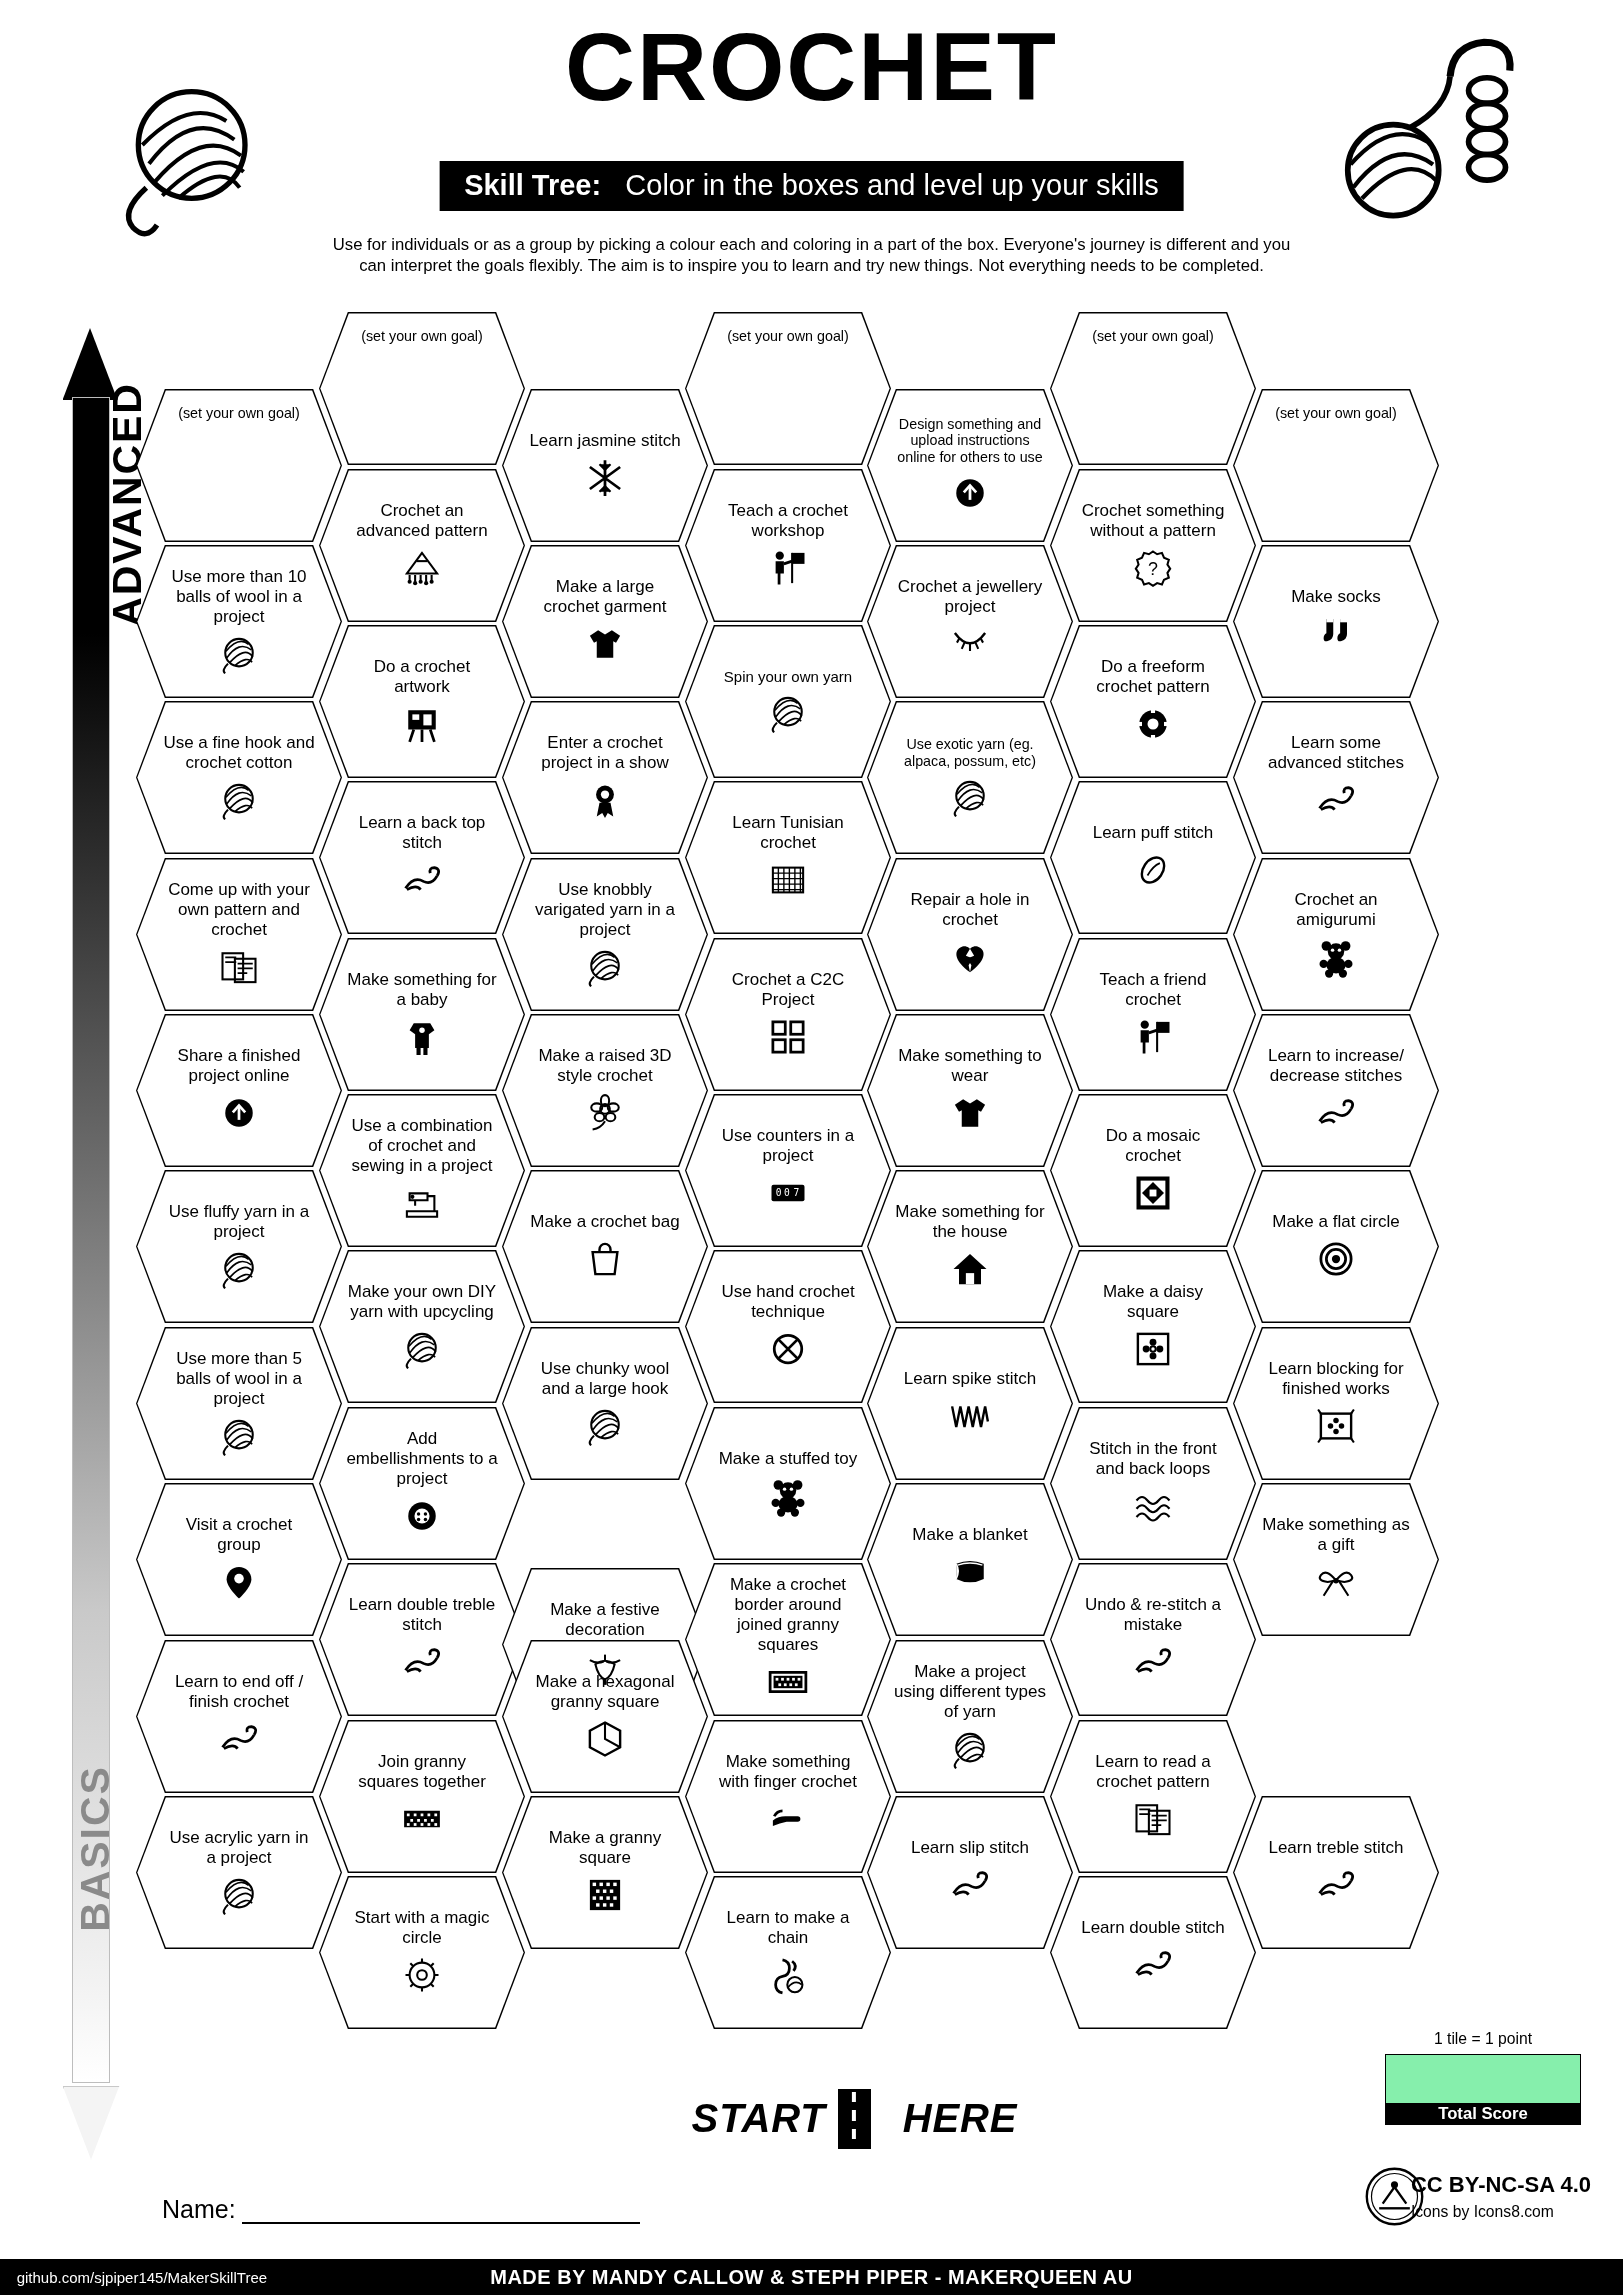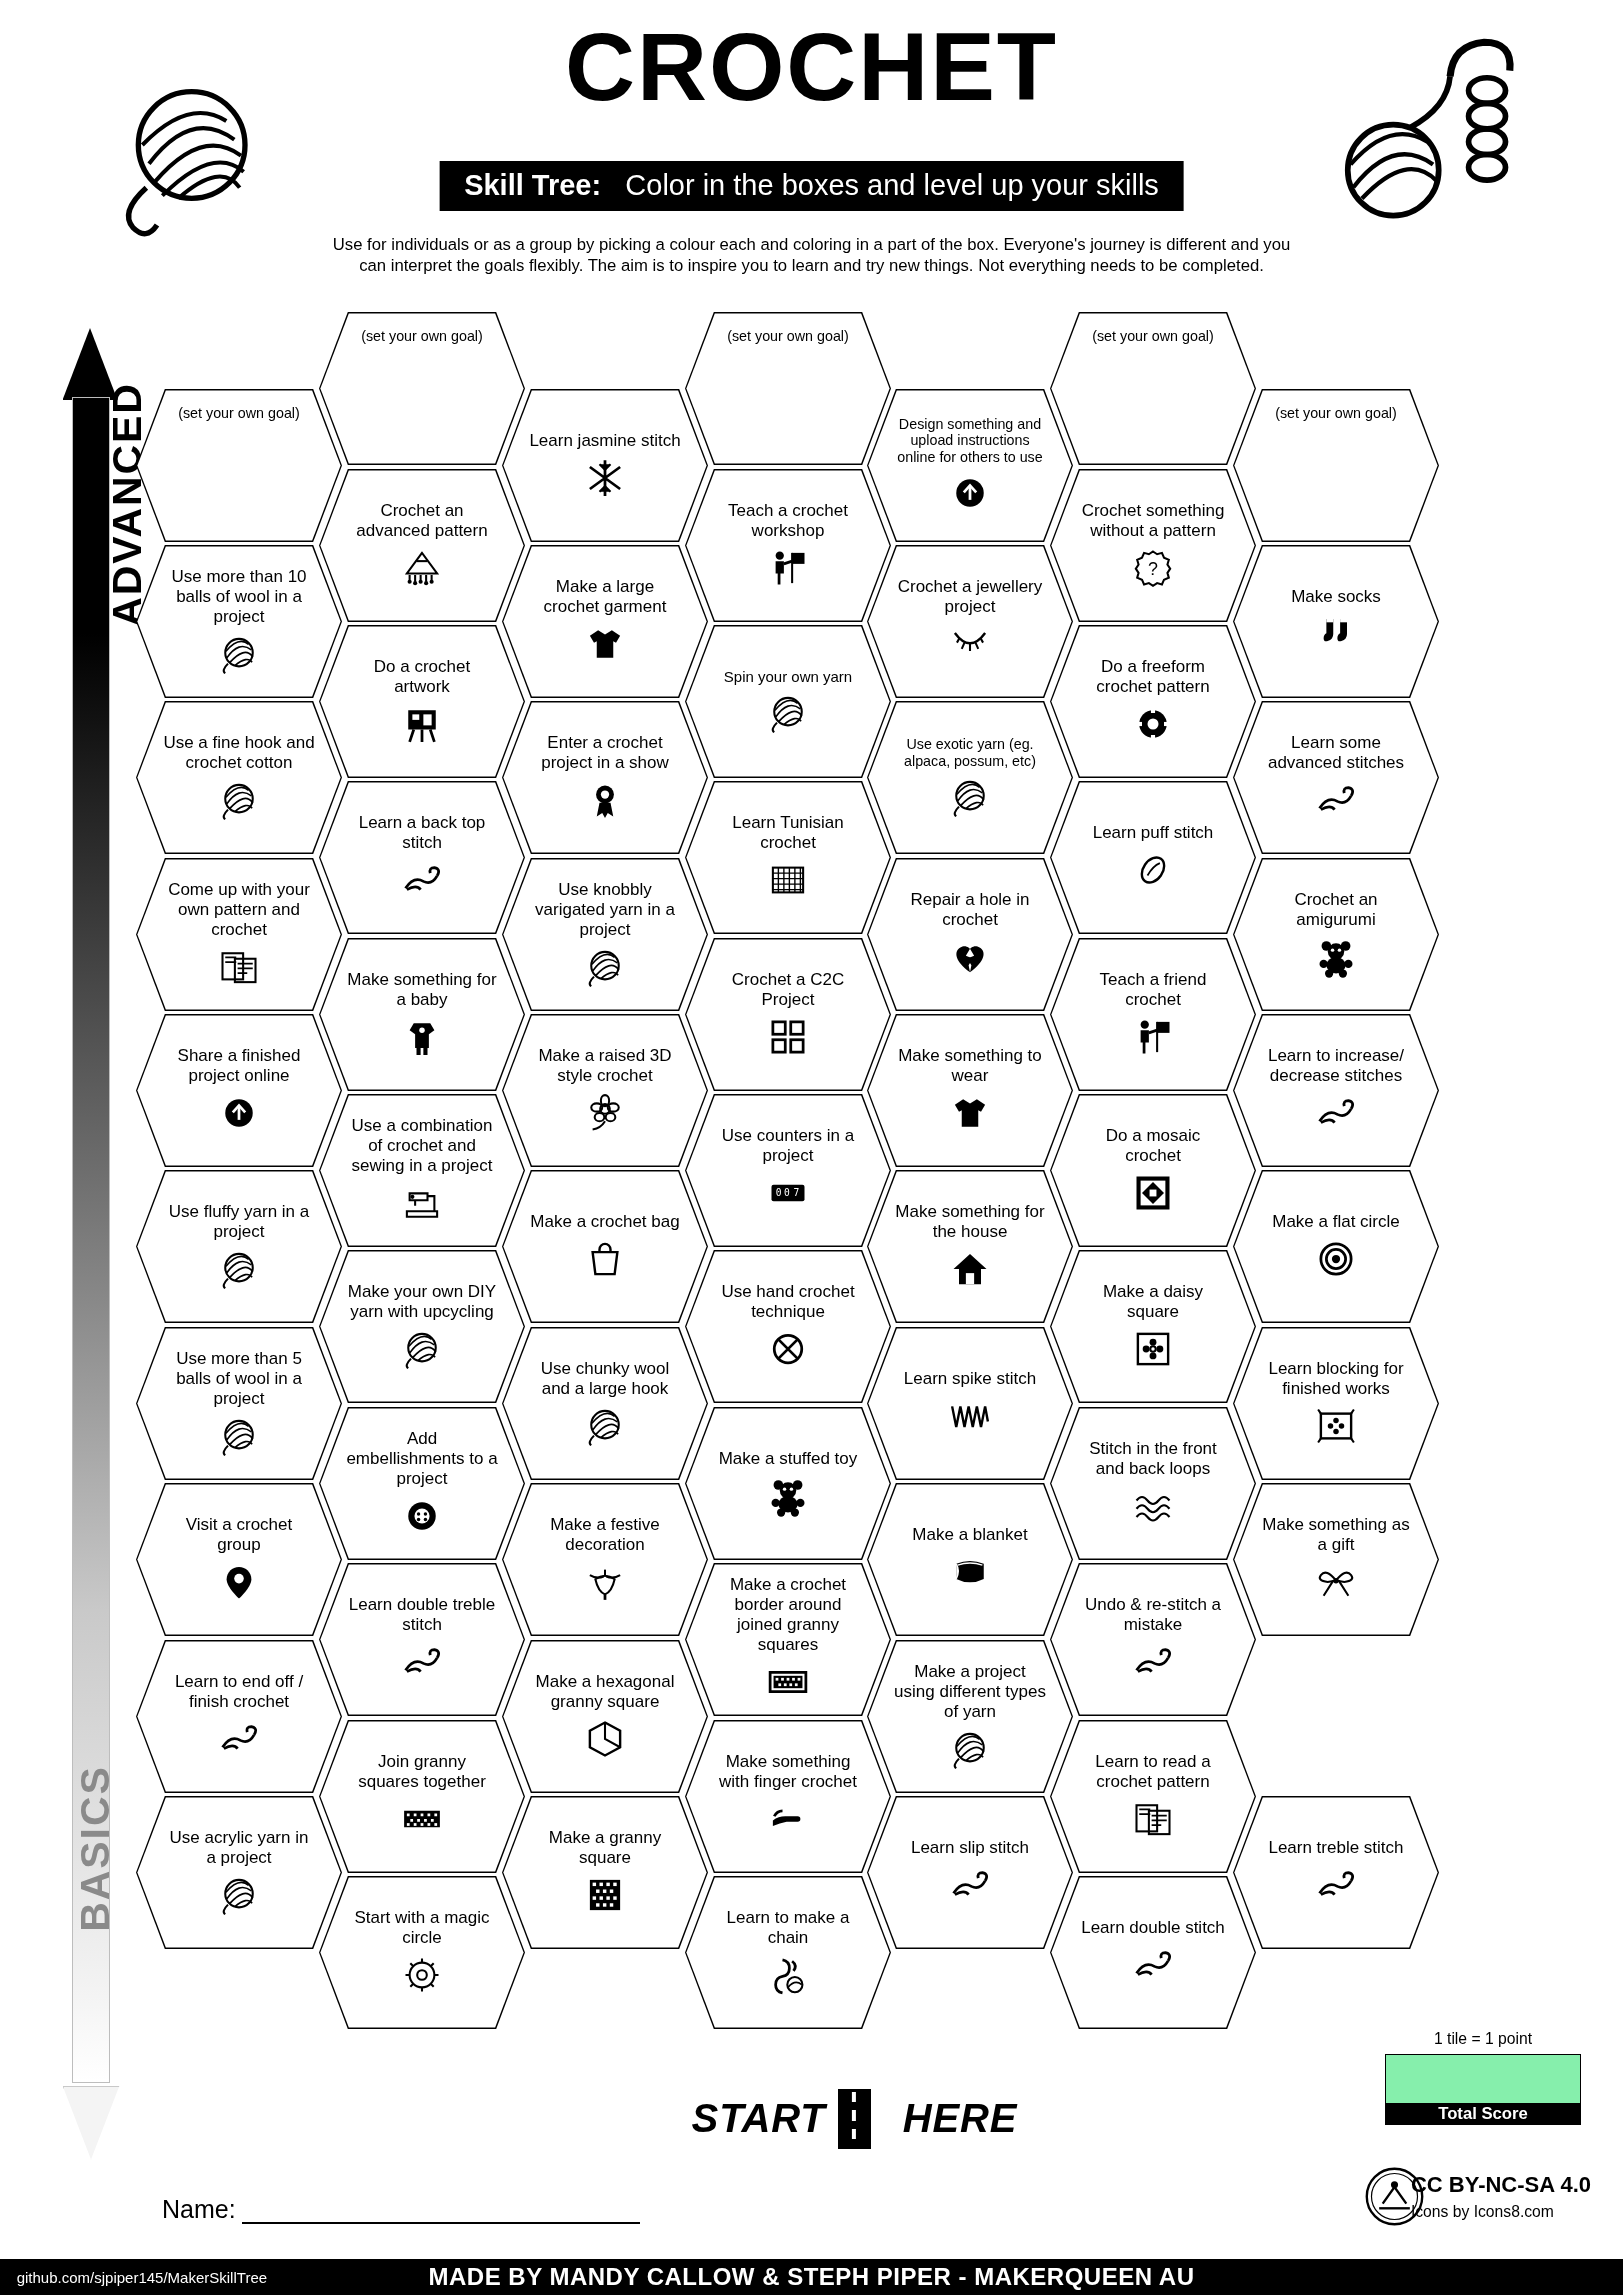--- a/index.html
+++ b/index.html
@@ -112,21 +112,21 @@
     position:absolute;left:162px;top:2195px;display:flex;align-items:flex-end;gap:6.5px;
   }
   #name-row .nm{font-size:25px;}
   #name-row .line{width:398px;border-bottom:2.3px solid #000;height:3.7px;}
 
   
   #footer{
     position:absolute;left:0;right:0;bottom:0;height:36px;background:#000;color:#fff;
     display:flex;align-items:center;justify-content:center;
   }
-  #footer .made{font-size:24px;font-weight:bold;letter-spacing:0.5px;}
+  #footer .made{font-size:20px;font-weight:bold;letter-spacing:0.5px;}
   #gh{position:absolute;left:16.7px;top:50%;transform:translateY(-50%);font-size:15px;color:#fff;}
 
   #cc{
     position:absolute;right:32px;bottom:74px;text-align:left;
   }
   #cc .ccline{font-size:22px;font-weight:bold;}
   #cc .icons8{font-size:15.7px;margin-top:4.6px;}
   #cc-badge{position:absolute;right:199px;bottom:69px;width:59px;height:59px;}
 </style>
 </head>
@@ -604,21 +604,21 @@
             <circle cx="32" cy="30" r="20" fill="none" stroke="#000" stroke-width="3"></circle>
             <path d="M14 38 Q32 12 50 26" fill="none" stroke="#000" stroke-width="2.5"></path>
             <path d="M13 28 Q32 6 46 18" fill="none" stroke="#000" stroke-width="2.5"></path>
             <path d="M18 45 Q40 20 52 36" fill="none" stroke="#000" stroke-width="2.5"></path>
             <path d="M26 49 Q44 34 51 44" fill="none" stroke="#000" stroke-width="2.5"></path>
             <path d="M16 46 Q6 56 12 60" fill="none" stroke="#000" stroke-width="3"></path>
           </svg>
         </div>
       </div>
     </div>
-    <div class="hex" style="left: 502px; top: 1483px;">
+    <div class="hex" style="left: 502px; top: 1568px;">
       <div class="shape"></div>
       <div class="inner"></div>
       <div class="content">
         <div class="txt">Make a festive decoration</div>
         <div>
           <svg class="ico" width="44" height="44" viewBox="0 0 64 64">
             <path d="M32 14 v10" stroke="#000" stroke-width="3"></path>
             <path d="M18 28 q14 -10 28 0 q-4 18 -14 22 q-10 -4 -14 -22z" fill="none" stroke="#000" stroke-width="3"></path>
             <path d="M10 22 q10 6 20 2 M54 22 q-10 6 -20 2" fill="none" stroke="#000" stroke-width="3"></path>
             <path d="M30 50 h4 v8 h-4z" fill="#000"></path>

